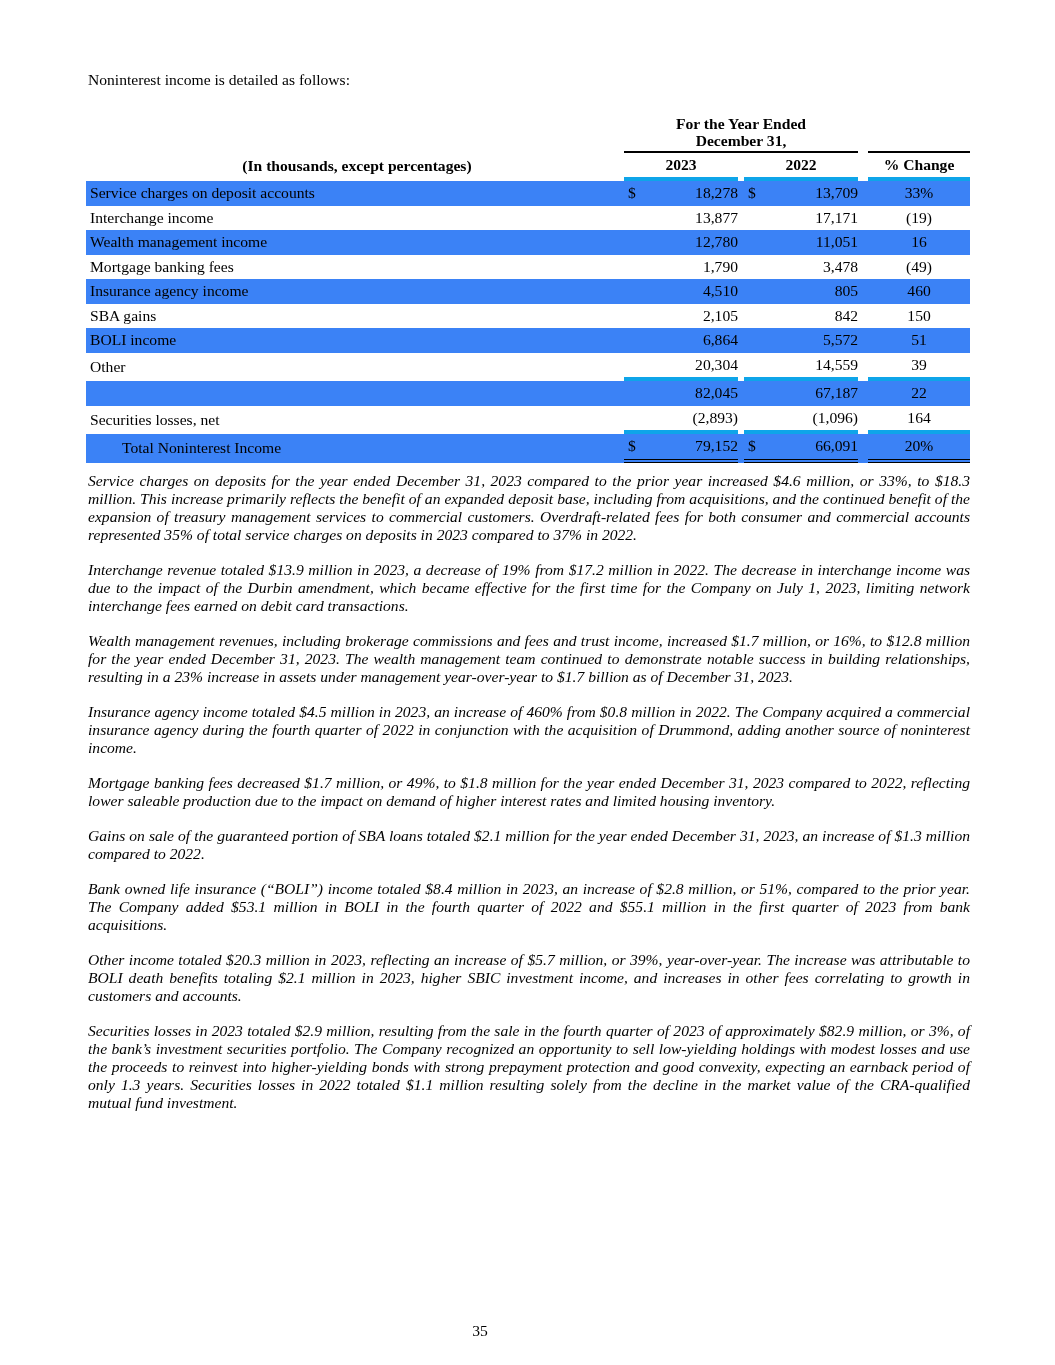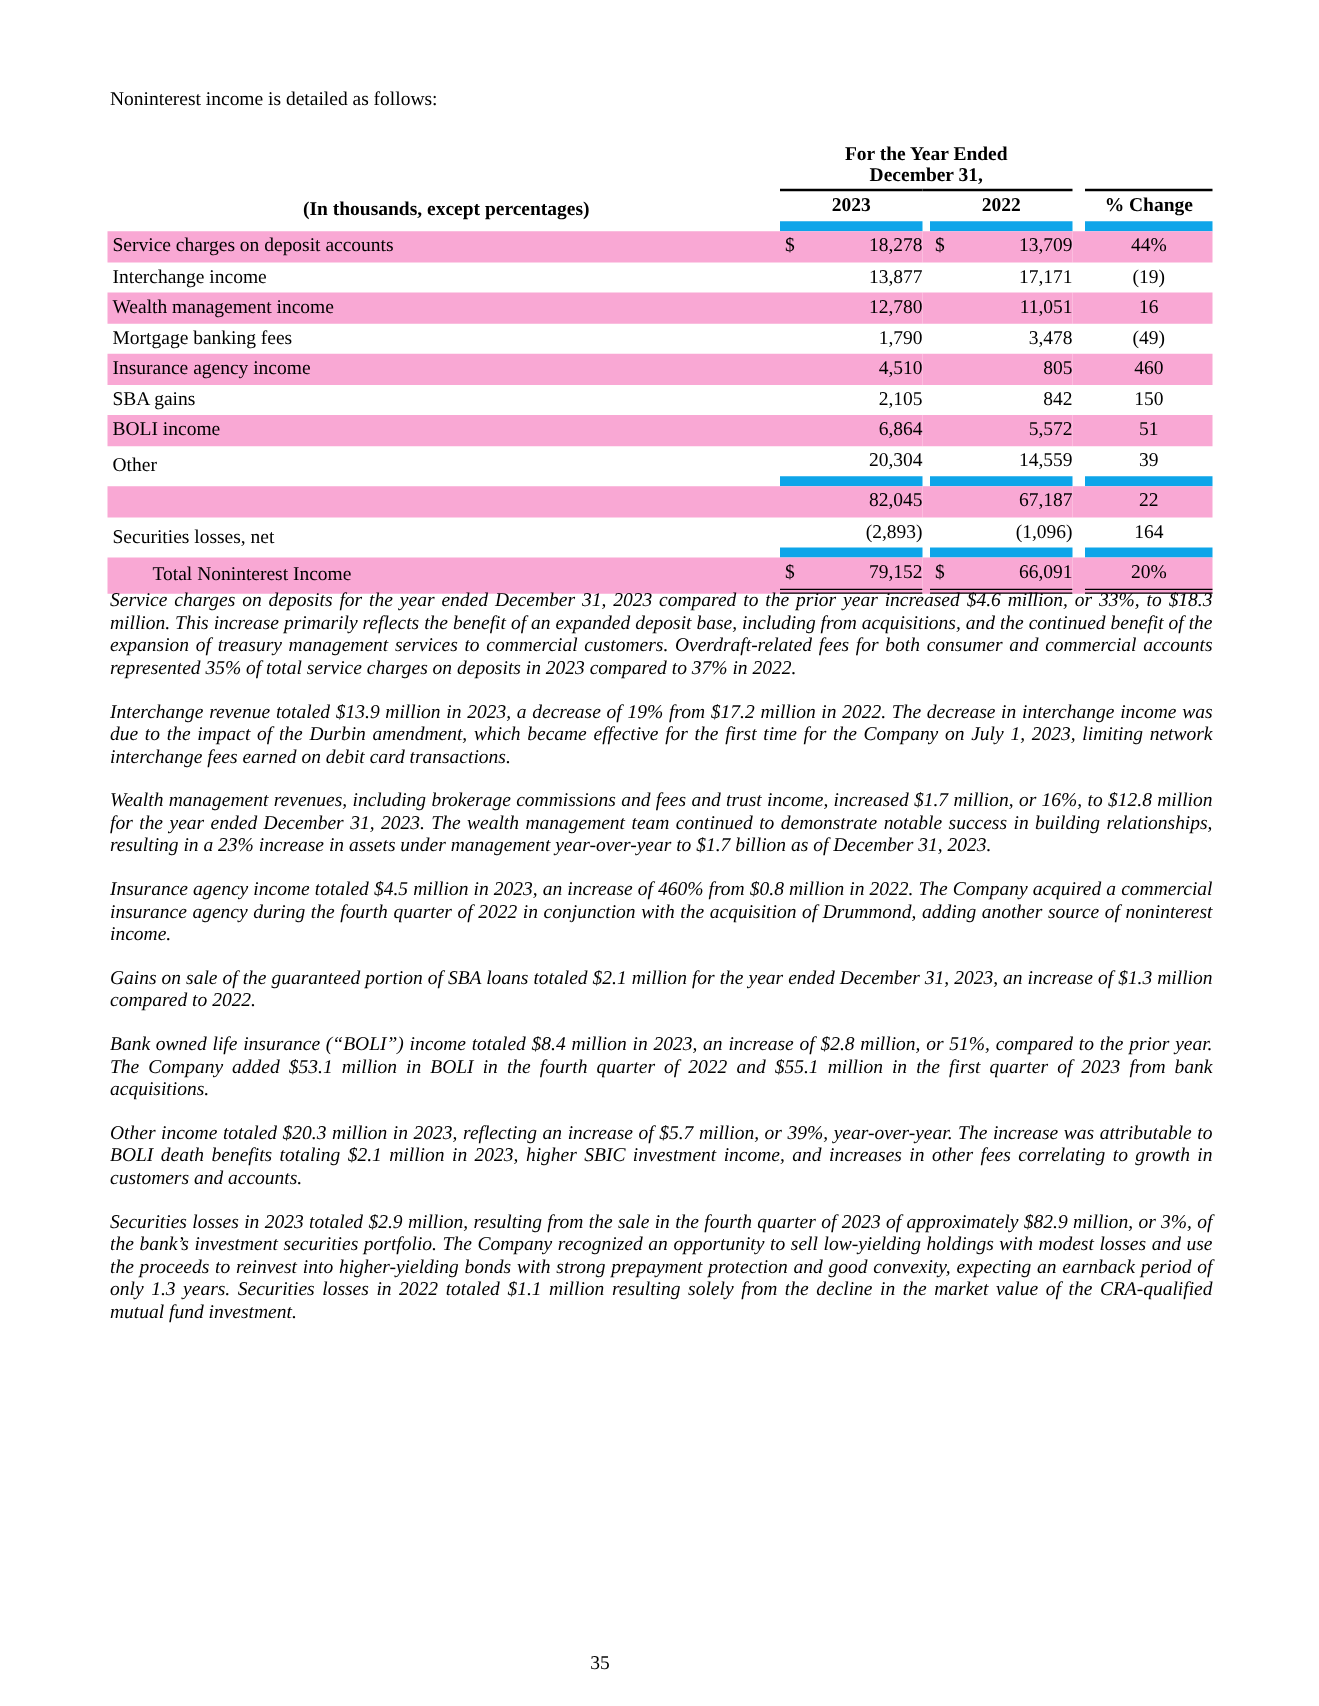--- a/index.html
+++ b/index.html
@@ -7,28 +7,28 @@
     width: 1055px; height: 1365px; position: relative; overflow: hidden;
     font-family: "Liberation Serif", serif; color: #000; font-size: 15.6px;
   }
   .intro { position: absolute; left: 88px; top: 70px; margin: 0; line-height: 20px; }
   .tbl { position: absolute; left: 86px; top: 115px; width: 884px; }
   table { border-collapse: separate; border-spacing: 0; width: 884px; table-layout: fixed; }
   td, th { padding: 0; height: 24.5px; line-height: 24.5px; font-weight: normal; white-space: nowrap; }
   .hdr-group th { height: 18px; line-height: 17px; font-weight: bold; text-align: center; vertical-align: bottom; }
   .hdr-cols th { font-weight: bold; height: 24px; line-height: 24px; }
   .hdr-cols th.lbl { text-align: center; padding-left: 4px; }
-  .shade td { background: #f9a8d4; }
+  .shade td { background: #3b82f6; }
   td.lbl { padding-left: 4px; }
   td.lbl.indent { padding-left: 36px; }
   td.num { text-align: right; }
   td.dol { text-align: left; padding-left: 4px; }
   td.pct { text-align: center; }
   .rule-top { border-top: 2px solid #000; }
-  .rule-bot { border-bottom: 8px solid #0ea5e9; margin-top: 24px; }
+  .rule-bot { border-bottom: 4px solid #0ea5e9; margin-top: 24px; }
   .dbl { border-bottom: 4px double #000; }
   .body-text { position: absolute; left: 88px; top: 472px; width: 882px; }
   .body-text p { margin: 0 0 17px 0; line-height: 18px; text-align: justify; font-style: italic; }
   .pageno { position: absolute; left: 0; width: 960px; top: 1322px; text-align: center; }
 </style>
 </head>
 <body>
 
 <p class="intro">Noninterest income is detailed as follows:</p>
 
@@ -65,21 +65,21 @@
     </thead>
     <tbody>
       <tr class="shade">
         <td class="lbl">Service charges on deposit accounts</td>
         <td class="dol">$</td>
         <td class="num">18,278</td>
         <td></td>
         <td class="dol">$</td>
         <td class="num">13,709</td>
         <td></td>
-        <td class="pct">44%</td>
+        <td class="pct">33%</td>
       </tr>
       <tr>
         <td class="lbl">Interchange income</td>
         <td></td>
         <td class="num">13,877</td>
         <td></td>
           <td></td>
         <td class="num">17,171</td>
         <td></td>
         <td class="pct">(19)</td>
@@ -176,19 +176,20 @@
       </tr>
     </tbody>
   </table>
 </div>
 
 <div class="body-text">
   <p>Service charges on deposits for the year ended December 31, 2023 compared to the prior year increased $4.6 million, or 33%, to $18.3 million. This increase primarily reflects the benefit of an expanded deposit base, including from acquisitions, and the continued benefit of the expansion of treasury management services to commercial customers. Overdraft-related fees for both consumer and commercial accounts represented 35% of total service charges on deposits in 2023 compared to 37% in 2022.</p>
   <p>Interchange revenue totaled $13.9 million in 2023, a decrease of 19% from $17.2 million in 2022. The decrease in interchange income was due to the impact of the Durbin amendment, which became effective for the first time for the Company on July 1, 2023, limiting network interchange fees earned on debit card transactions.</p>
   <p>Wealth management revenues, including brokerage commissions and fees and trust income, increased $1.7 million, or 16%, to $12.8 million for the year ended December 31, 2023. The wealth management team continued to demonstrate notable success in building relationships, resulting in a 23% increase in assets under management year-over-year to $1.7 billion as of December 31, 2023.</p>
   <p>Insurance agency income totaled $4.5 million in 2023, an increase of 460% from $0.8 million in 2022. The Company acquired a commercial insurance agency during the fourth quarter of 2022 in conjunction with the acquisition of Drummond, adding another source of noninterest income.</p>
+  <p>Mortgage banking fees decreased $1.7 million, or 49%, to $1.8 million for the year ended December 31, 2023 compared to 2022, reflecting lower saleable production due to the impact on demand of higher interest rates and limited housing inventory.</p>
   <p>Gains on sale of the guaranteed portion of SBA loans totaled $2.1 million for the year ended December 31, 2023, an increase of $1.3 million compared to 2022.</p>
   <p>Bank owned life insurance (“BOLI”) income totaled $8.4 million in 2023, an increase of $2.8 million, or 51%, compared to the prior year. The Company added $53.1 million in BOLI in the fourth quarter of 2022 and $55.1 million in the first quarter of 2023 from bank acquisitions.</p>
   <p>Other income totaled $20.3 million in 2023, reflecting an increase of $5.7 million, or 39%, year-over-year. The increase was attributable to BOLI death benefits totaling $2.1 million in 2023, higher SBIC investment income, and increases in other fees correlating to growth in customers and accounts.</p>
   <p>Securities losses in 2023 totaled $2.9 million, resulting from the sale in the fourth quarter of 2023 of approximately $82.9 million, or 3%, of the bank’s investment securities portfolio. The Company recognized an opportunity to sell low-yielding holdings with modest losses and use the proceeds to reinvest into higher-yielding bonds with strong prepayment protection and good convexity, expecting an earnback period of only 1.3 years. Securities losses in 2022 totaled $1.1 million resulting solely from the decline in the market value of the CRA-qualified mutual fund investment.</p>
 </div>
 
 <div class="pageno">35</div>
 
 </body></html>

